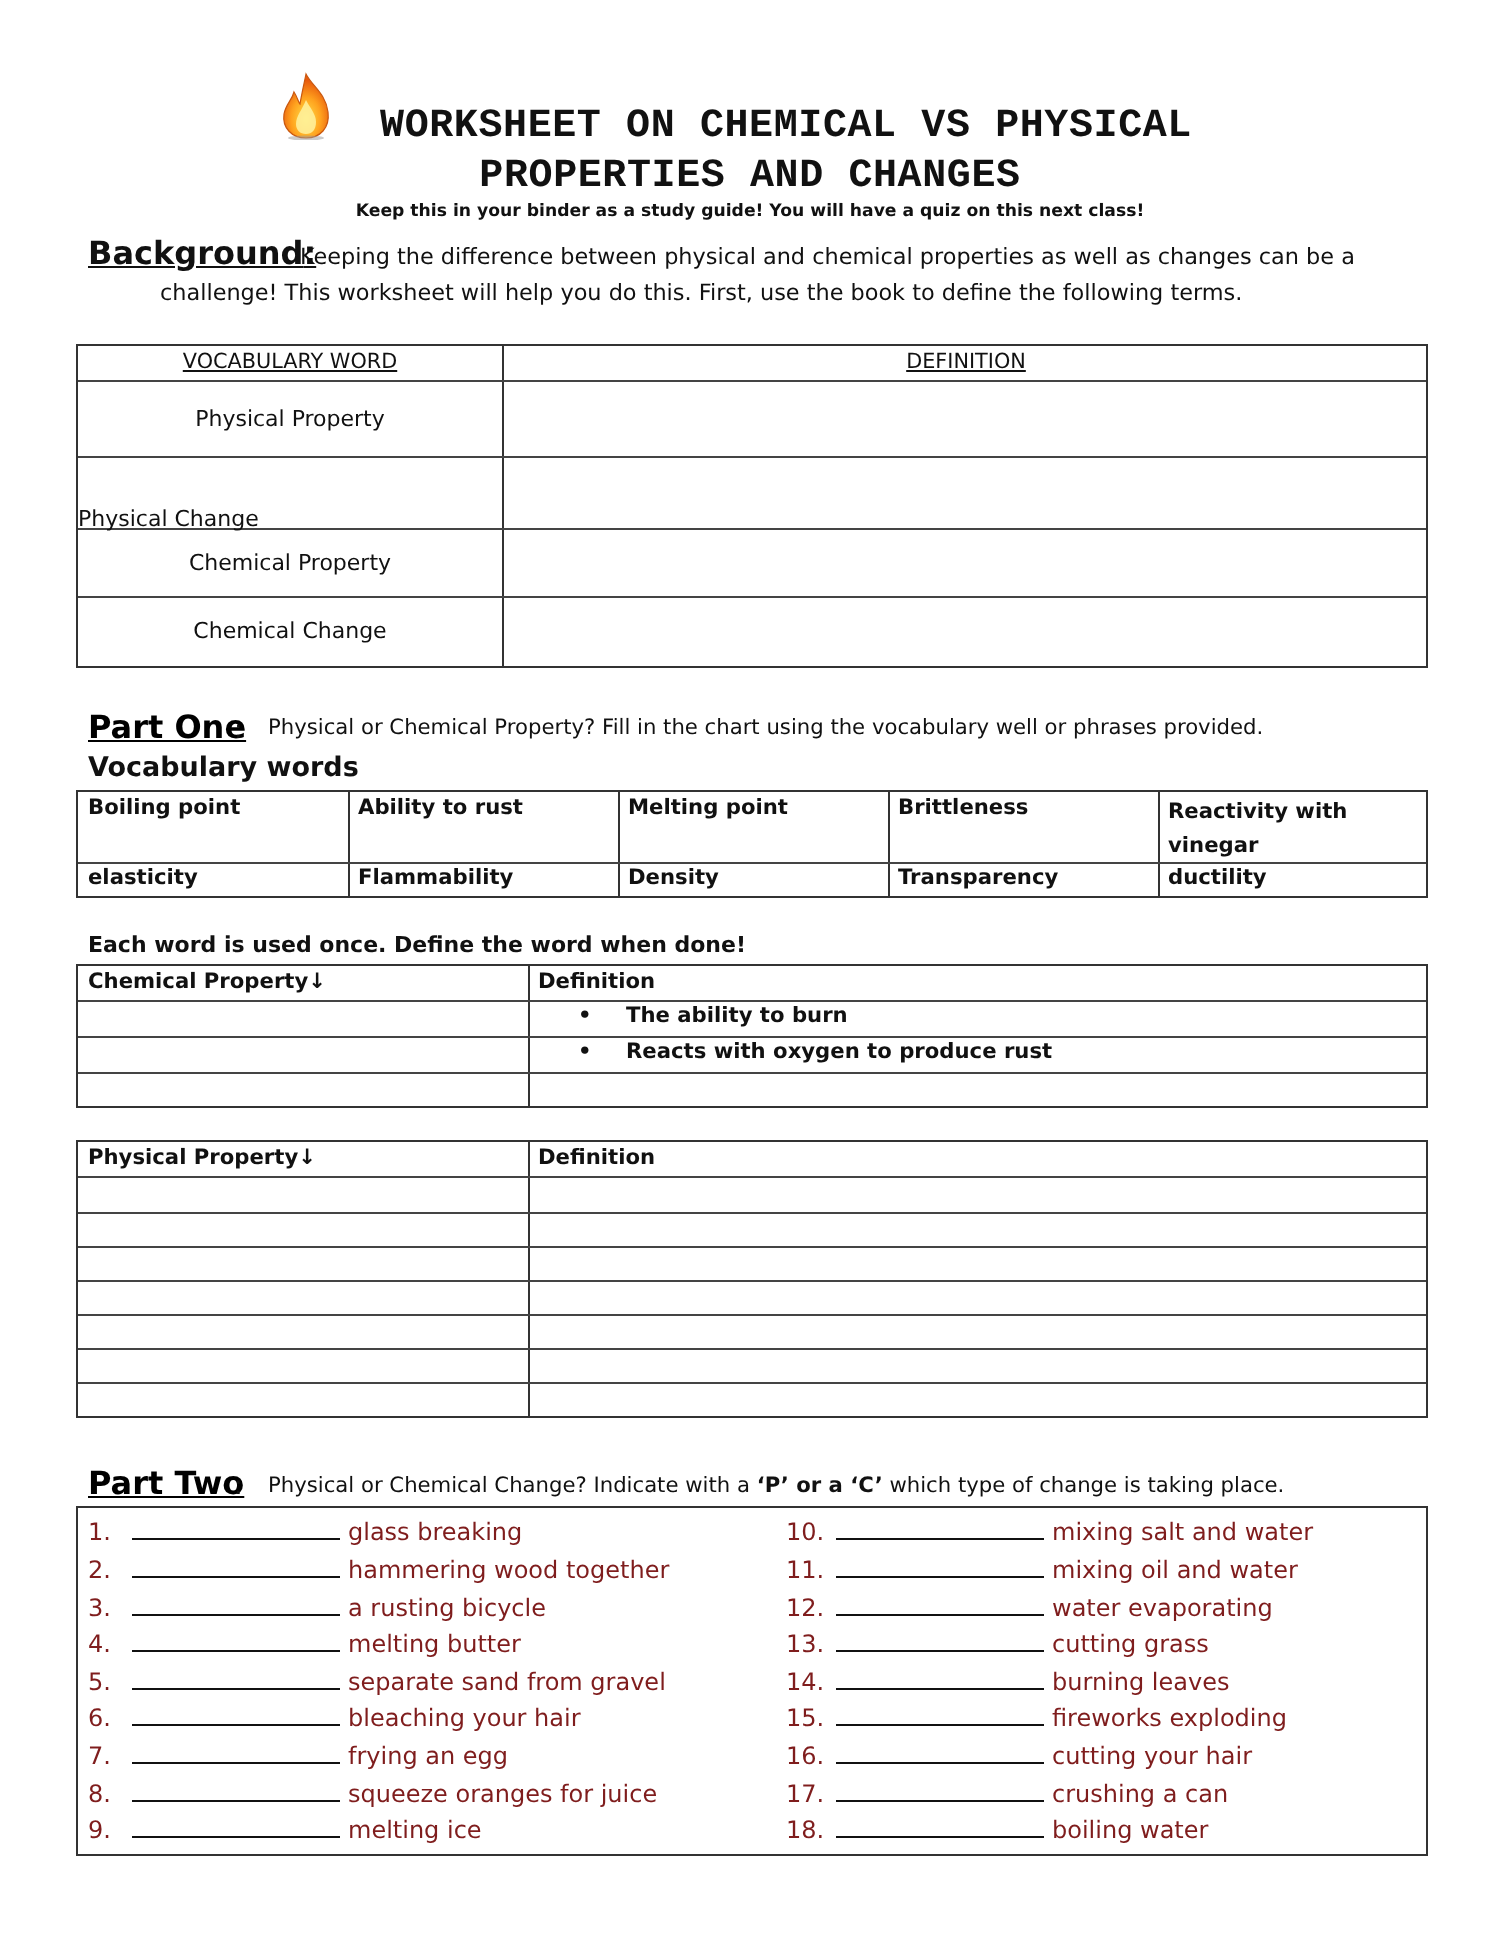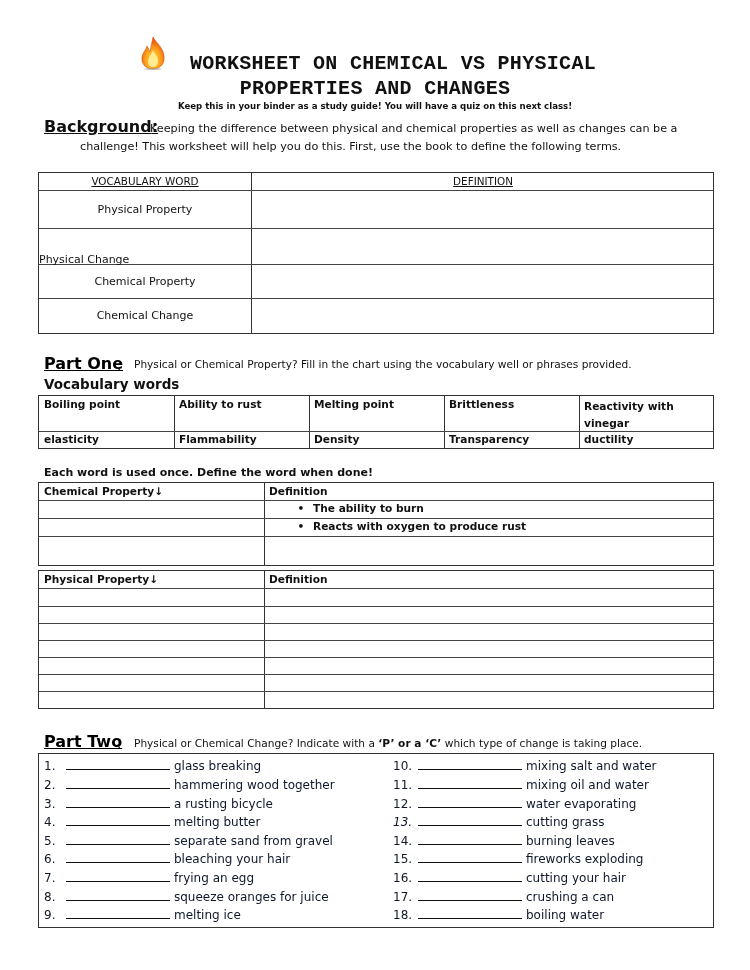--- a/index.html
+++ b/index.html
@@ -41,21 +41,21 @@
     position: absolute; font-size: 16px; font-weight: bold; text-decoration: underline; color: #000000;
   }
   .part-text { position: absolute; font-size: 10.6px; color: #111; white-space: nowrap; }
   .vocab-head { position: absolute; left: 44px; top: 376px; font-size: 13.5px; font-weight: bold; color: #111; }
   .note { position: absolute; left: 44px; top: 466px; font-size: 11px; font-weight: bold; color: #111; }
 
   .bullet { position: absolute; font-size: 10.6px; font-weight: bold; color: #111; white-space: nowrap; }
   .bullet .dot { display: inline-block; width: 24px; }
 
   
-  .list-item { position: absolute; font-size: 12px; color: #0f172a; white-space: nowrap; height: 18px; line-height: 18px; }
+  .list-item { position: absolute; font-size: 12px; color: #7f1d1d; white-space: nowrap; height: 18px; line-height: 18px; }
   .list-item .num { display: inline-block; width: 22px; }
   .list-item .blank { display: inline-block; width: 104px; border-bottom: 1px solid #111; height: 12px; vertical-align: baseline; margin-right: 4px; cursor: text; }
 </style>
 </head>
 <body>
 
 <svg class="flame" viewBox="0 0 28 34">
   <defs>
     <radialGradient id="fg" cx="50%" cy="70%" r="60%">
       <stop offset="0%" stop-color="#ffe14a"></stop>
@@ -117,21 +117,21 @@
 
   <div class="cell bold" style="left:5px; top:37px;">elasticity</div>
   <div class="cell bold" style="left:140px; top:37px;">Flammability</div>
   <div class="cell bold" style="left:275px; top:37px;">Density</div>
   <div class="cell bold" style="left:410px; top:37px;">Transparency</div>
   <div class="cell bold" style="left:545px; top:37px;">ductility</div>
 </div>
 
 <div class="note">Each word is used once.  Define the word when done!</div>
 
-<div class="grid" style="left:38px; top:482px; width:676px; height:84px;text-align:center;">
+<div class="grid" style="left:38px; top:482px; width:676px; height:72px;">
   <div class="vline" style="left:225px;"></div>
   <div class="hline" style="top:17px;"></div>
   <div class="hline" style="top:35px;"></div>
   <div class="hline" style="top:53px;"></div>
 
   <div class="cell bold" style="left:5px; top:2px;">Chemical Property↓</div>
   <div class="cell bold" style="left:230px; top:2px;">Definition</div>
 
   <div class="cell" style="left:5px; top:19px; width:215px; height:15px;"></div>
   <div class="bullet" style="left:250px; top:19px;"><span class="dot">•</span><span>The ability to burn</span></div>
@@ -181,19 +181,19 @@
   <div class="list-item" style="left:44px; top:850px;"><span class="num">6.</span><span class="blank"></span><span>bleaching your hair</span></div>
   <div class="list-item" style="left:44px; top:869px;"><span class="num">7.</span><span class="blank"></span><span>frying an egg</span></div>
   <div class="list-item" style="left:44px; top:888px;"><span class="num">8.</span><span class="blank"></span><span>squeeze oranges for juice</span></div>
   <div class="list-item" style="left:44px; top:906px;"><span class="num">9.</span><span class="blank"></span><span>melting ice</span></div>
 </div>
 
 <div id="list-right">
   <div class="list-item" style="left:393px; top:757px;"><span class="num" style="width:25px;">10.</span><span class="blank"></span><span>mixing salt and water</span></div>
   <div class="list-item" style="left:393px; top:776px;"><span class="num" style="width:25px;">11.</span><span class="blank"></span><span>mixing oil and water</span></div>
   <div class="list-item" style="left:393px; top:795px;"><span class="num" style="width:25px;">12.</span><span class="blank"></span><span>water evaporating</span></div>
-  <div class="list-item" style="left:393px; top:813px;"><span class="num" style="width:25px;font-style:italic;">13.</span><span class="blank"></span><span>cutting grass</span></div>
+  <div class="list-item" style="left:393px; top:813px;"><span class="num" style="width:25px;">13.</span><span class="blank"></span><span>cutting grass</span></div>
   <div class="list-item" style="left:393px; top:832px;"><span class="num" style="width:25px;">14.</span><span class="blank"></span><span>burning leaves</span></div>
   <div class="list-item" style="left:393px; top:850px;"><span class="num" style="width:25px;">15.</span><span class="blank"></span><span>fireworks exploding</span></div>
   <div class="list-item" style="left:393px; top:869px;"><span class="num" style="width:25px;">16.</span><span class="blank"></span><span>cutting your hair</span></div>
   <div class="list-item" style="left:393px; top:888px;"><span class="num" style="width:25px;">17.</span><span class="blank"></span><span>crushing a can</span></div>
   <div class="list-item" style="left:393px; top:906px;"><span class="num" style="width:25px;">18.</span><span class="blank"></span><span>boiling water</span></div>
 </div>
 
 </body></html>

